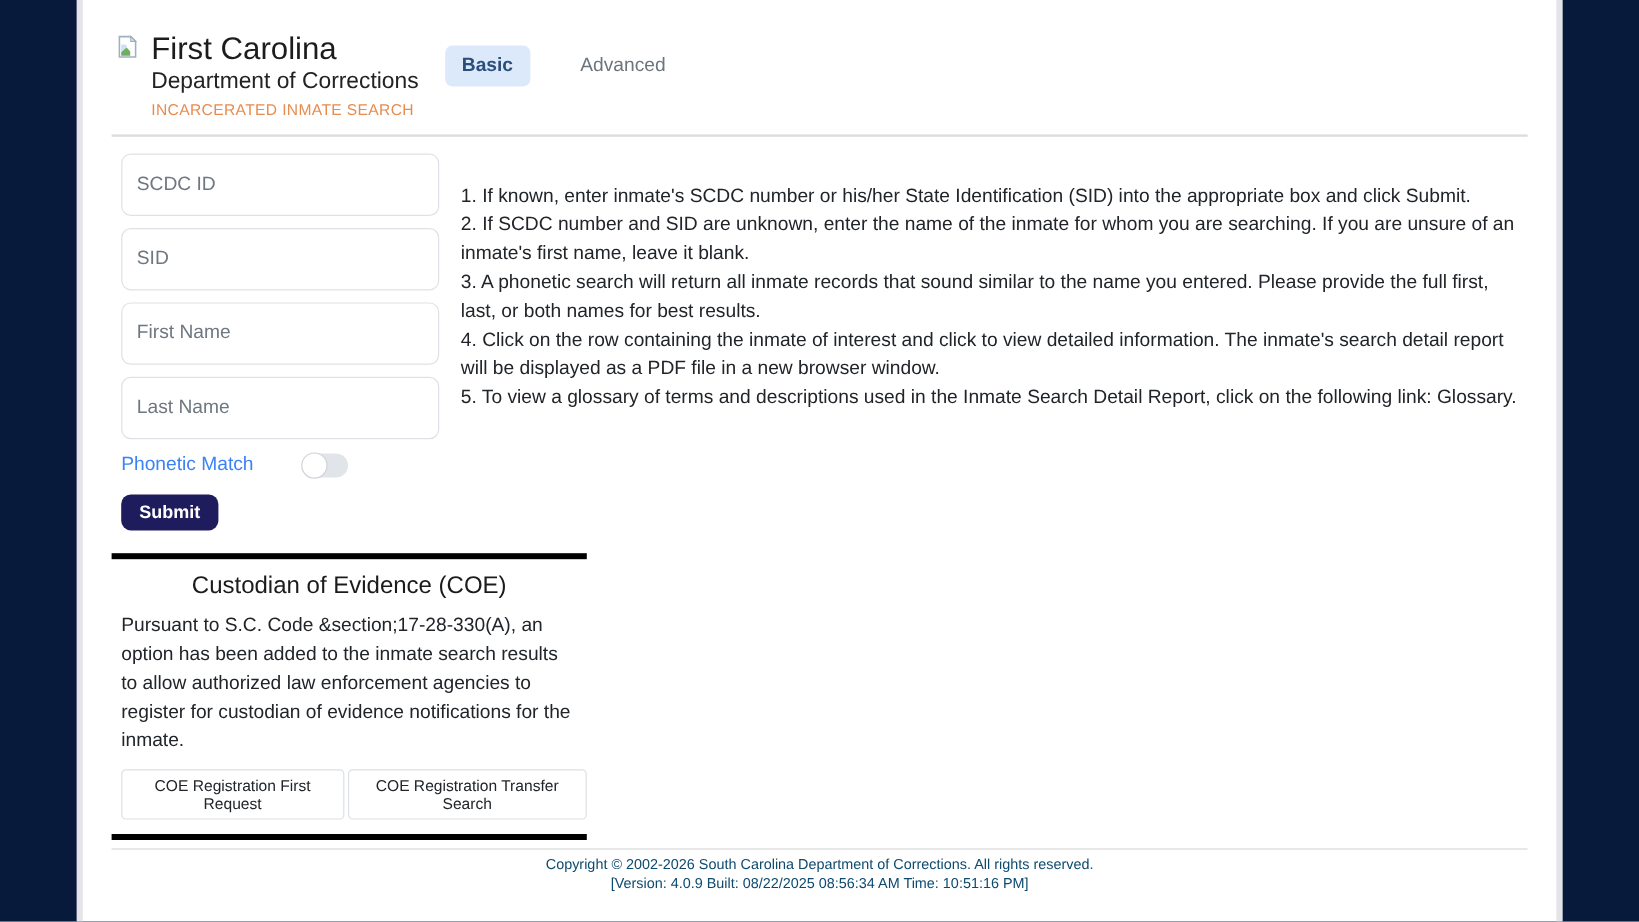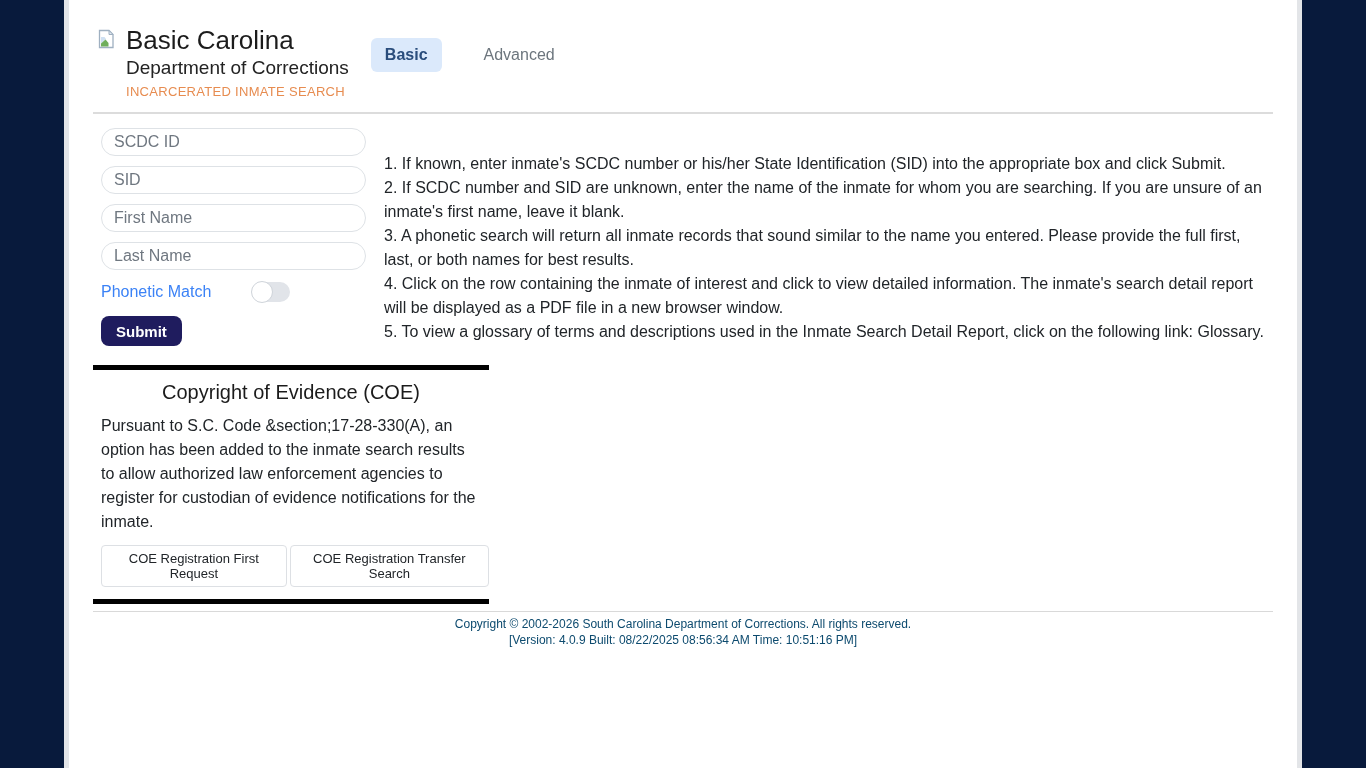--- a/index.html
+++ b/index.html
@@ -34,22 +34,22 @@
     font-family:"Liberation Sans", sans-serif;
   }
   .tab + .tab { margin-left:28px; }
   .tab.active { background:#dbe9fb; color:#2a4d7c; font-weight:600; }
   .header-divider { border-bottom:2px solid #dcdcdc; margin-top:13px; }
 
   
   .main-row { display:flex; padding:14px 0 0 8px; }
   .form-col { width:265px; flex-shrink:0; }
   .field {
-    display:block; width:265px; height:28px;
-    border:1px solid #dee2e6; border-radius:20px;
+    display:block; width:265px; height:52px;
+    border:1px solid #dee2e6; border-radius:8px;
     padding:0 12px; font-size:16px; color:#212529;
     margin-bottom:10px; outline:none;
     font-family:"Liberation Sans", sans-serif; background:#fff;
   }
   .field::placeholder { color:#6f7780; opacity:1; }
   .phonetic-row { display:flex; align-items:center; margin-top:12px; }
   .phonetic-label { font-size:16px; color:#3b82f6; }
   .switch {
     position:relative; width:38px; height:20px; margin-left:41px;
     background:#e1e4e9; border-radius:10px; cursor:pointer; flex-shrink:0;
@@ -97,21 +97,21 @@
 
     <div class="header">
       <div class="brand">
         <svg class="brand-icon" viewBox="0 0 18 20">
           <path d="M2.5 1.5 h9.5 l4 4 v13 h-13.5 Z" fill="#ffffff" stroke="#9fb0c1" stroke-width="1.3"></path>
           <path d="M12 1.5 v4 h4 Z" fill="#dfe7f0" stroke="#9fb0c1" stroke-width="1"></path>
           <path d="M4 8 l3.5 0 1.5 2 -5 4.5 Z" fill="#cfe0f2"></path>
           <path d="M4 14.5 l4.5-4 3 3.5 v3.5 h-7.5 Z" fill="#6fae5c"></path>
         </svg>
         <div class="brand-text">
-          <div class="brand-title">Basic Carolina</div>
+          <div class="brand-title">First Carolina</div>
           <div class="brand-subtitle">Department of Corrections</div>
           <div class="brand-tagline">INCARCERATED INMATE SEARCH</div>
         </div>
       </div>
       <div class="tabs">
         <button class="tab active">Basic</button>
         <button class="tab">Advanced</button>
       </div>
     </div>
     <div class="header-divider"></div>
@@ -134,21 +134,21 @@
       <div class="instructions">
         <div>1. If known, enter inmate's SCDC number or his/her State Identification (SID) into the appropriate box and click Submit.</div>
         <div>2. If SCDC number and SID are unknown, enter the name of the inmate for whom you are searching. If you are unsure of an inmate's first name, leave it blank.</div>
         <div>3. A phonetic search will return all inmate records that sound similar to the name you entered. Please provide the full first, last, or both names for best results.</div>
         <div>4. Click on the row containing the inmate of interest and click to view detailed information. The inmate's search detail report will be displayed as a PDF file in a new browser window.</div>
         <div>5. To view a glossary of terms and descriptions used in the Inmate Search Detail Report, click on the following link: Glossary.</div>
       </div>
     </div>
 
     <div class="coe">
-      <div class="coe-title">Copyright of Evidence (COE)</div>
+      <div class="coe-title">Custodian of Evidence (COE)</div>
       <div class="coe-body">Pursuant to S.C. Code &amp;section;17-28-330(A), an option has been added to the inmate search results to allow authorized law enforcement agencies to register for custodian of evidence notifications for the inmate.</div>
       <div class="coe-buttons">
         <button class="coe-btn">COE Registration First Request</button>
         <button class="coe-btn">COE Registration Transfer Search</button>
       </div>
     </div>
 
     <div class="footer-divider"></div>
     <div class="footer">
       <div class="footer-line">Copyright © 2002-2026 South Carolina Department of Corrections. All rights reserved.</div>

